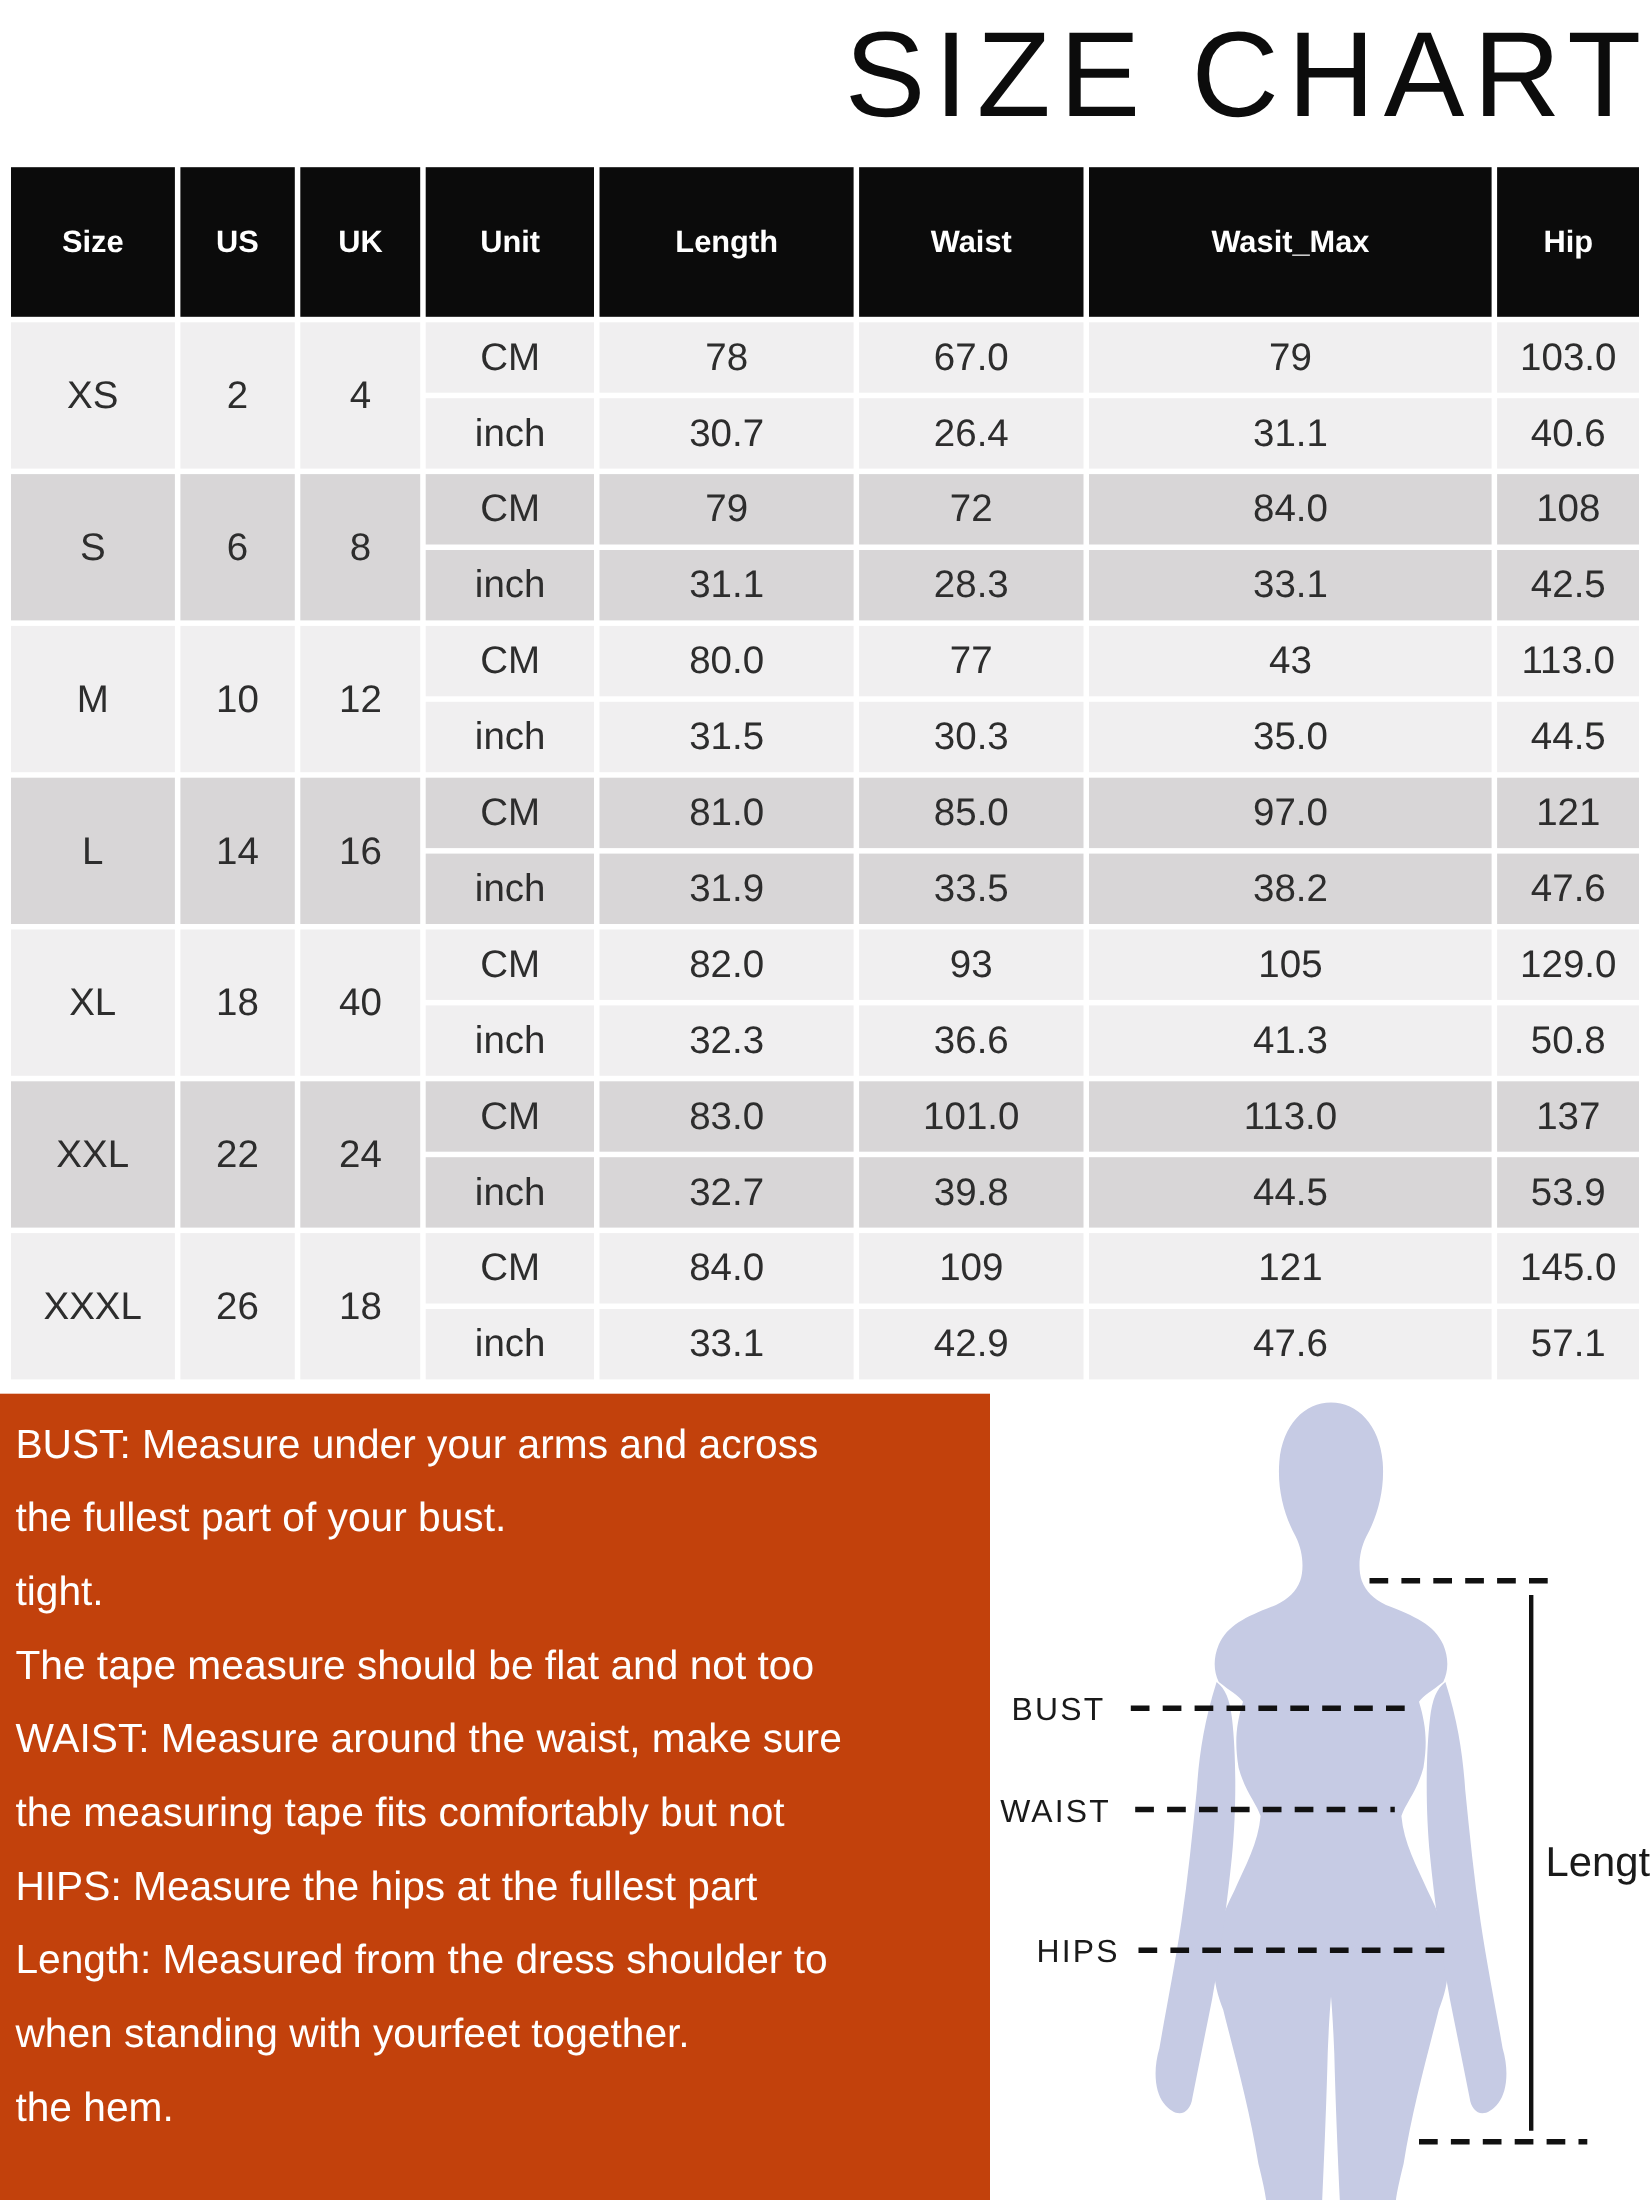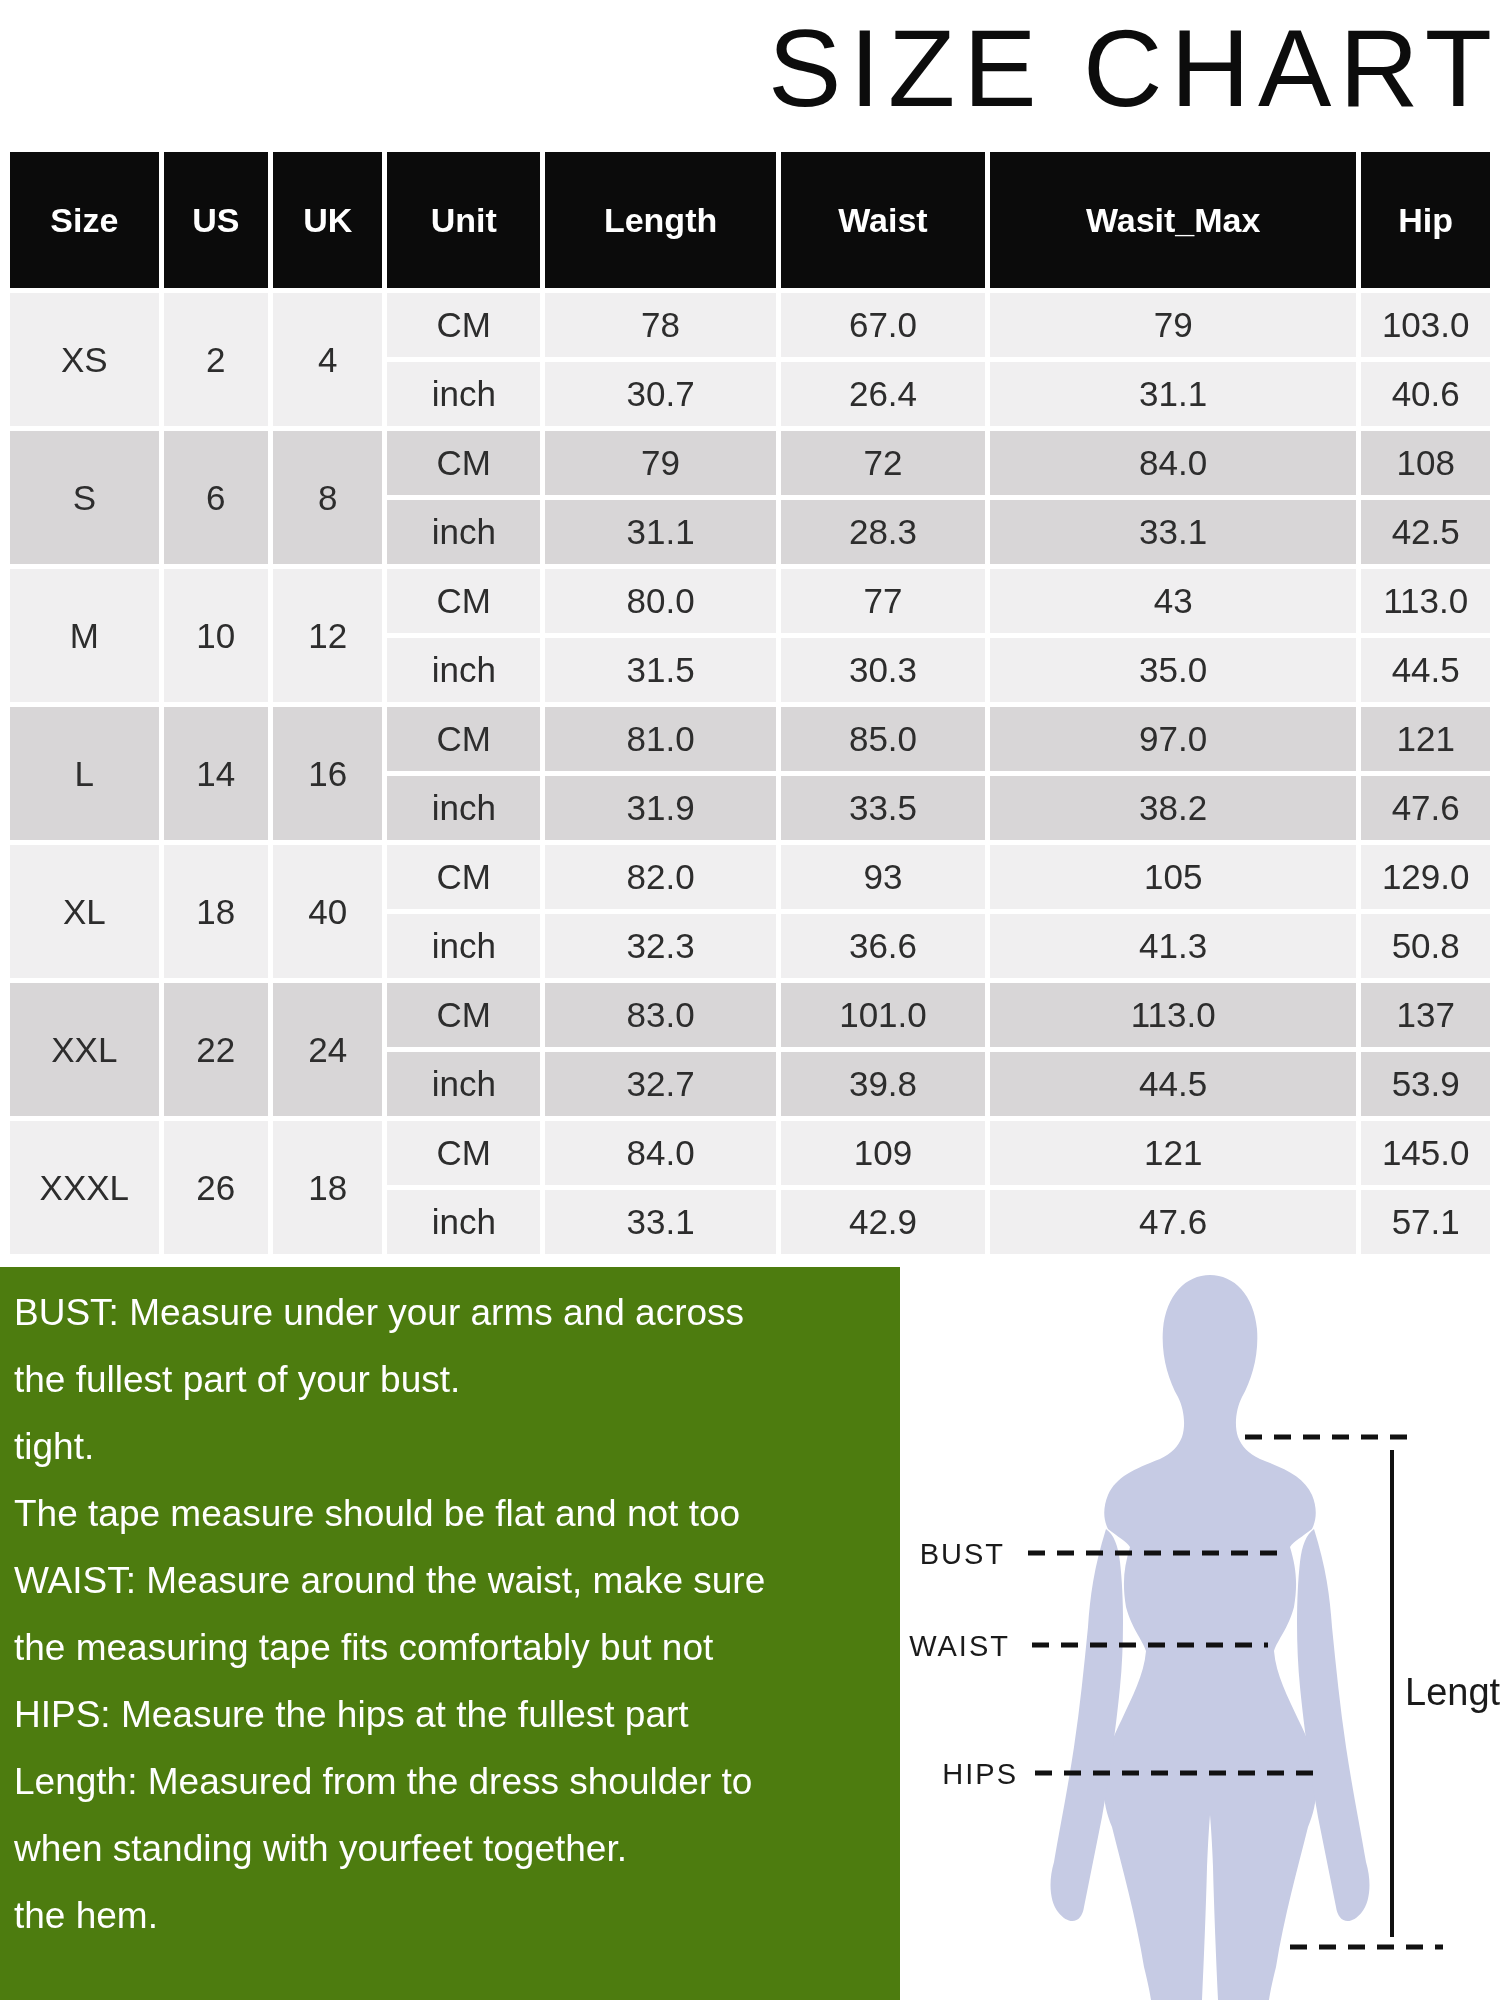--- a/index.html
+++ b/index.html
@@ -11,33 +11,33 @@
     margin:4px 0 0; text-align:right;
     font-size:110px; line-height:128px; font-weight:400;
     letter-spacing:8px; color:#0c0c0c; white-space:nowrap;
   }
   table.size-table {
     border-collapse:separate; border-spacing:5px; table-layout:fixed;
     margin:15px auto 0; width:1490px; background:#ffffff;
   }
   table.size-table th {
     background:var(--header-bg,#0b0b0b); color:#ffffff;
-    font-size:34px; font-weight:bold; height:136px; text-align:center;
+    font-size:28px; font-weight:bold; height:136px; text-align:center;
     padding:0;
   }
   table.size-table td {
     text-align:center; vertical-align:middle; font-size:35px;
     color:#2d2d2d; height:64px; padding:0; font-weight:400;
   }
   tr.light td { background:var(--row-light,#f0eff0); }
   tr.dark  td { background:var(--row-dark,#d8d6d7); }
   .bottom { position:absolute; left:0; top:1267px; width:1500px; height:733px; }
   .notes {
     position:absolute; left:0; top:0; width:900px; height:733px;
-    background:#4d7c0f; color:#ffffff; box-sizing:border-box;
+    background:#c2410c; color:#ffffff; box-sizing:border-box;
     padding:12px 0 0 14px; overflow:hidden;
   }
   .notes .line { font-size:37px; line-height:67px; white-space:nowrap; }
   .figure { position:absolute; left:900px; top:0; width:654px; height:733px; }
   .figure svg { display:block; }
   .measure-label { font-size:29px; fill:#1a1a1a; letter-spacing:2px; }
   .length-label { font-size:38px; fill:#1a1a1a; }
 </style>
 </head>
 <body>

